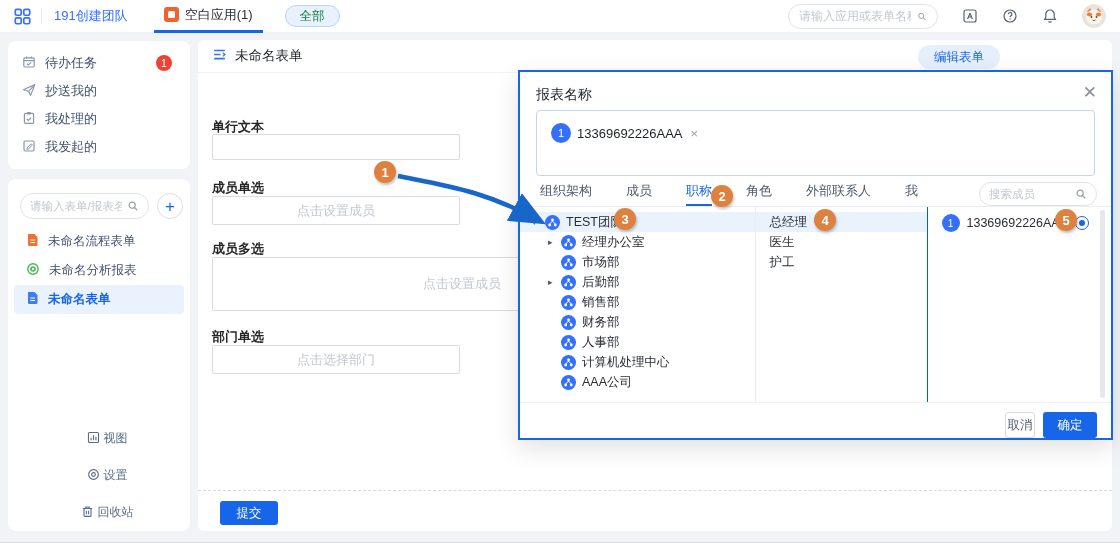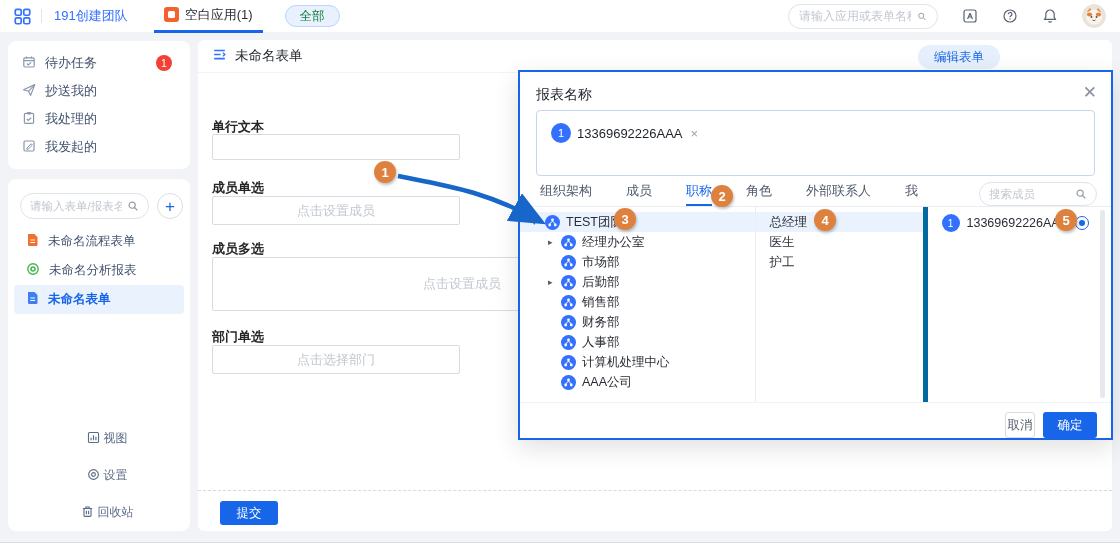--- a/index.html
+++ b/index.html
@@ -73,21 +73,21 @@
   .mtab { font-size:13px; color:#4E5969; cursor:pointer; padding-bottom:7px; }
   .mtab.active { color:#1765E8; border-bottom:2px solid #1765E8; }
   .mo-search { position:absolute; right:14px; top:110px; width:118px; height:24px; border:1px solid #E0E3E8; border-radius:13px;
                display:flex; align-items:center; padding:0 9px; }
   .mo-search input { border:none; outline:none; width:80px; font-size:11.5px; font-family:inherit; background:transparent; }
   .mo-search input::placeholder { color:#C2C7D0; }
   .mo-search .sic { margin-left:auto; }
   .mo-divider { position:absolute; left:0; right:0; top:134px; border-top:1px solid #EBEDF2; }
   .cols { position:absolute; left:0; top:135px; width:591px; height:195px; display:flex; }
   .col-tree { width:237px; border-right:1px solid #EBEDF2; padding-top:5px; overflow:hidden; }
-  .col-mid  { width:173px; border-right:5px solid #0369a1; padding-top:5px; }
+  .col-mid  { width:173px; border-right:1px solid #0369a1; padding-top:5px; }
   .col-right{ flex:1; padding-top:5px; position:relative; }
   .trow { display:flex; align-items:center; height:20px; padding-left:12px; font-size:12.5px; color:#2a2e36; cursor:pointer; }
   .trow.lvl1 { padding-left:28px; }
   .trow.selected { background:#E9F2FD; }
   .trow .arr { width:13px; font-size:9px; color:#4E5969; flex:none; }
   .trow .orgic { display:flex; align-items:center; margin-right:6px; flex:none; }
   .prow { height:20px; line-height:20px; padding-left:14px; font-size:12.5px; color:#2a2e36; cursor:pointer; }
   .prow.selected { background:#E9F2FD; }
   .mrow { height:22px; display:flex; align-items:center; gap:7px; padding:0 14px; font-size:12.5px; color:#2a2e36; cursor:pointer; }
   .mrow .mavatar { width:18px; height:18px; font-size:10px; }

